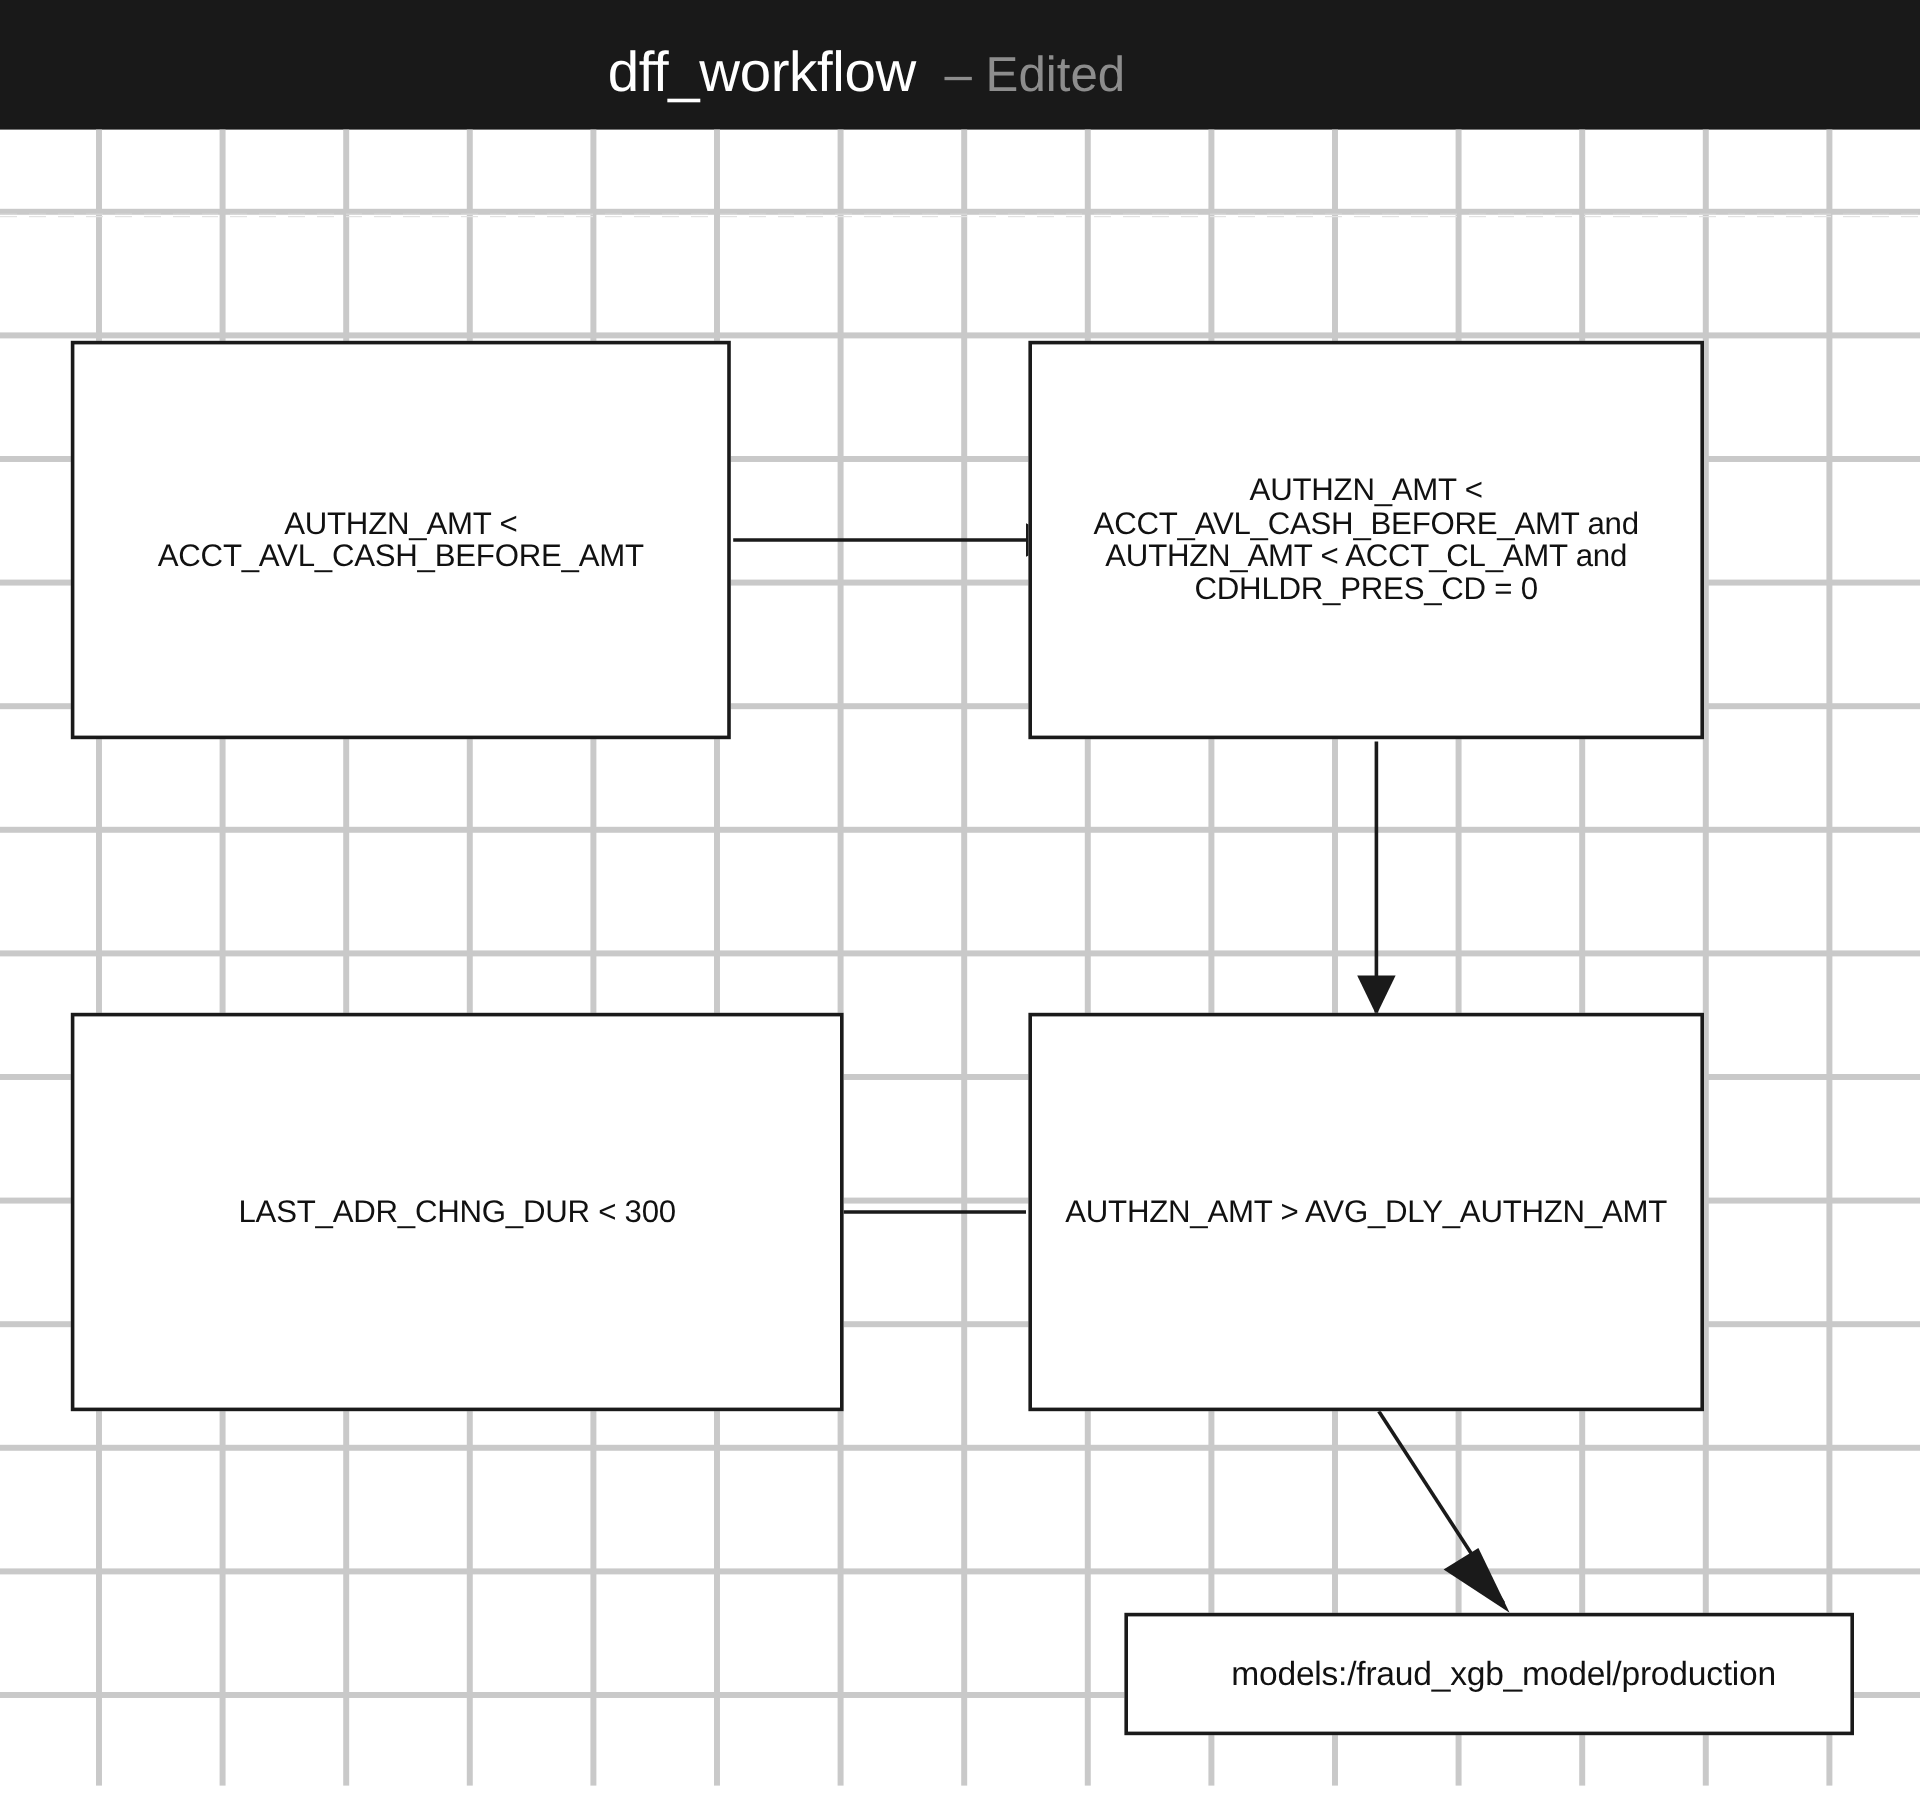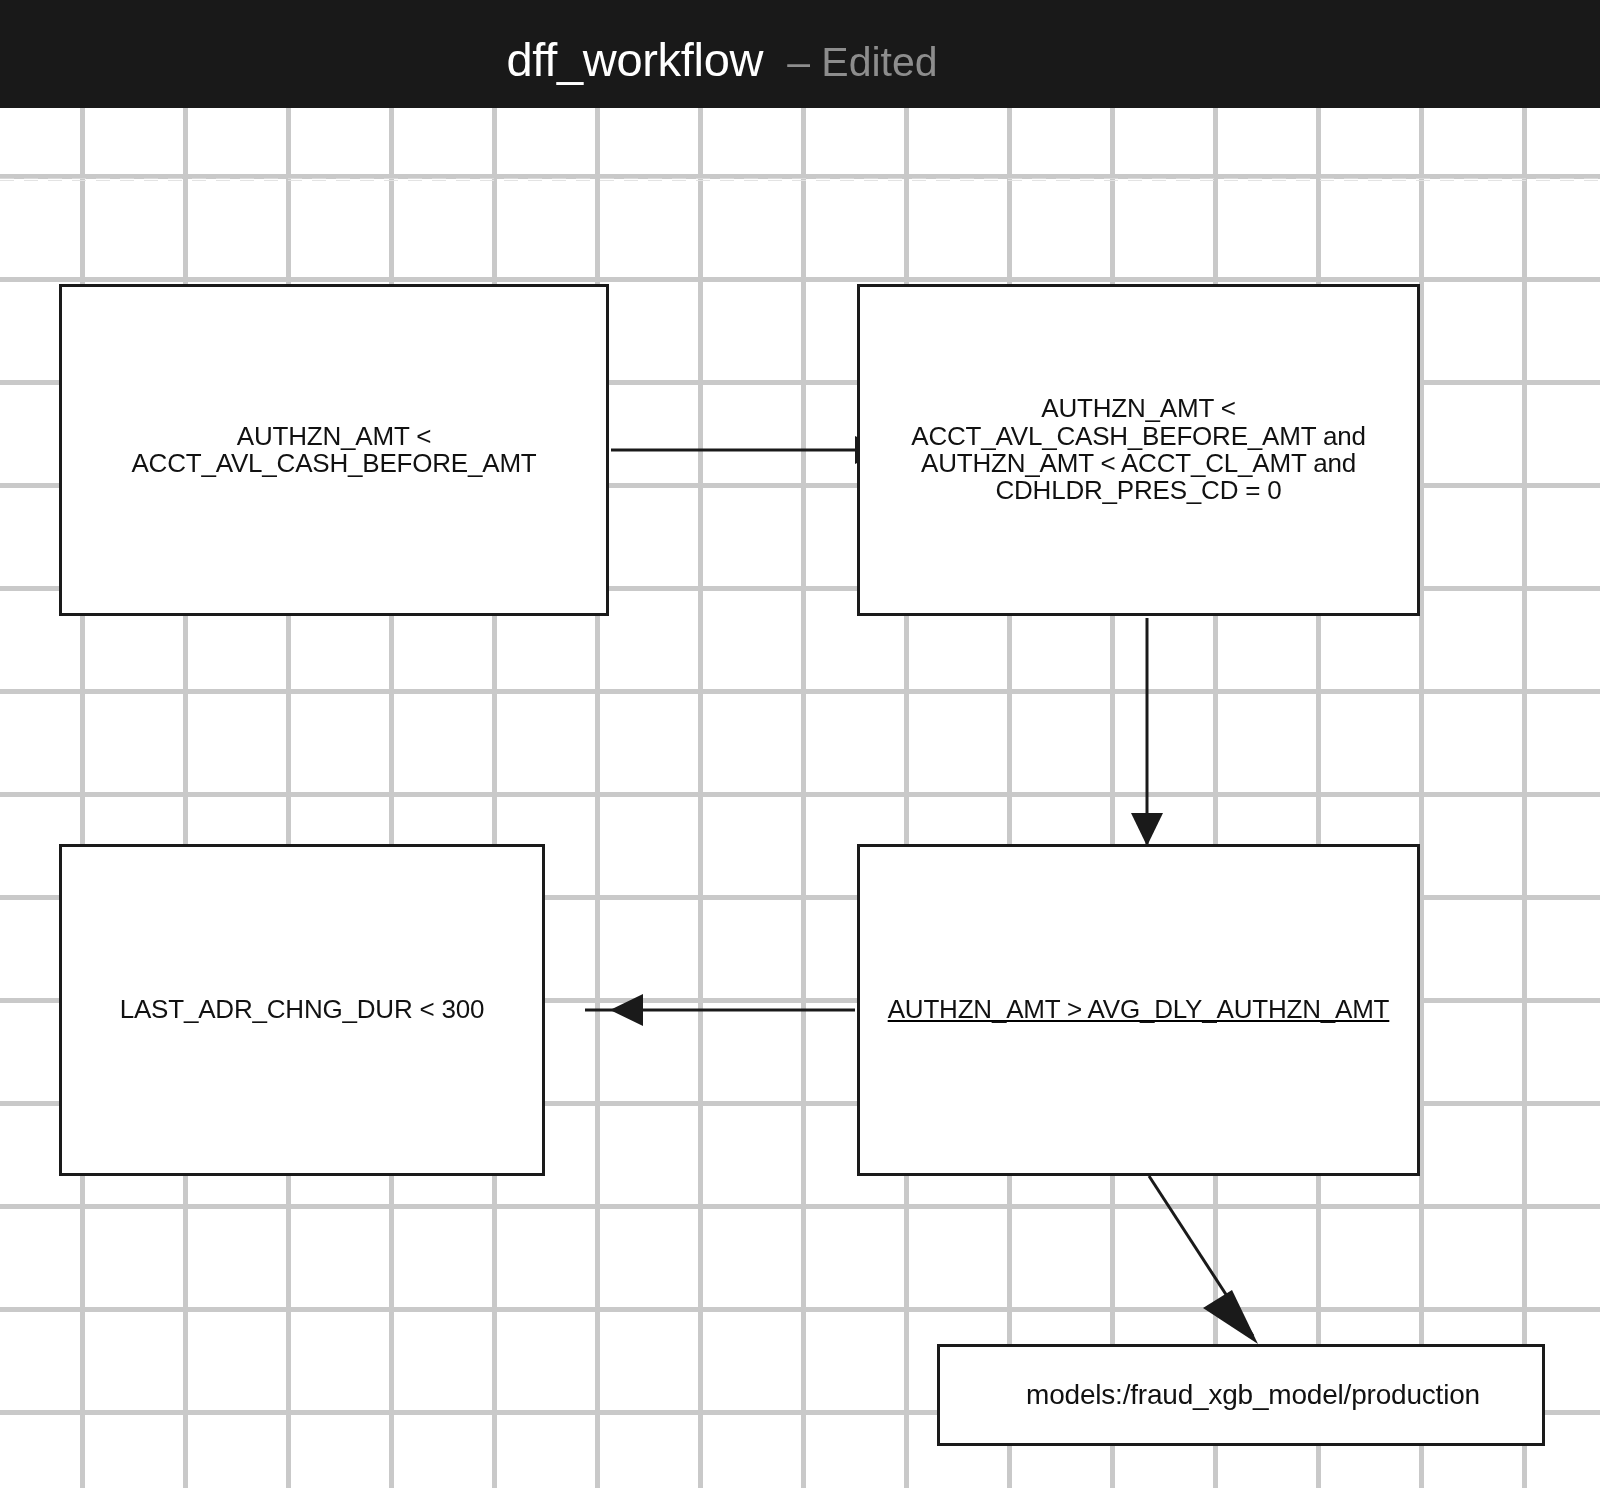--- a/index.html
+++ b/index.html
@@ -114,22 +114,22 @@
     font-size: 26px;
     line-height: 1.05;
     color: #111111;
     white-space: pre-line;
     padding: 0 10px;
     letter-spacing: -0.2px;
   }
 
   #node-cond-1 { left: 59px;  top: 176px; width: 550px; height: 332px; }
   #node-cond-2 { left: 857px; top: 176px; width: 563px; height: 332px; }
-  #node-cond-3 { left: 59px;  top: 736px; width: 486px; height: 332px; }
-  #node-cond-4 { left: 857px; top: 736px; width: 563px; height: 332px; text-decoration: underline; }
+  #node-cond-3 { left: 59px;  top: 736px; width: 644px; height: 332px; }
+  #node-cond-4 { left: 857px; top: 736px; width: 563px; height: 332px; }
   #node-model  { left: 937px; top: 1236px; width: 608px; height: 102px; padding-left: 24px; }
 
   #node-model .node-label { font-size: 28px; }
 
   
   .edges {
     position: absolute;
     left: 0;
     top: 0;
     width: 1600px;

